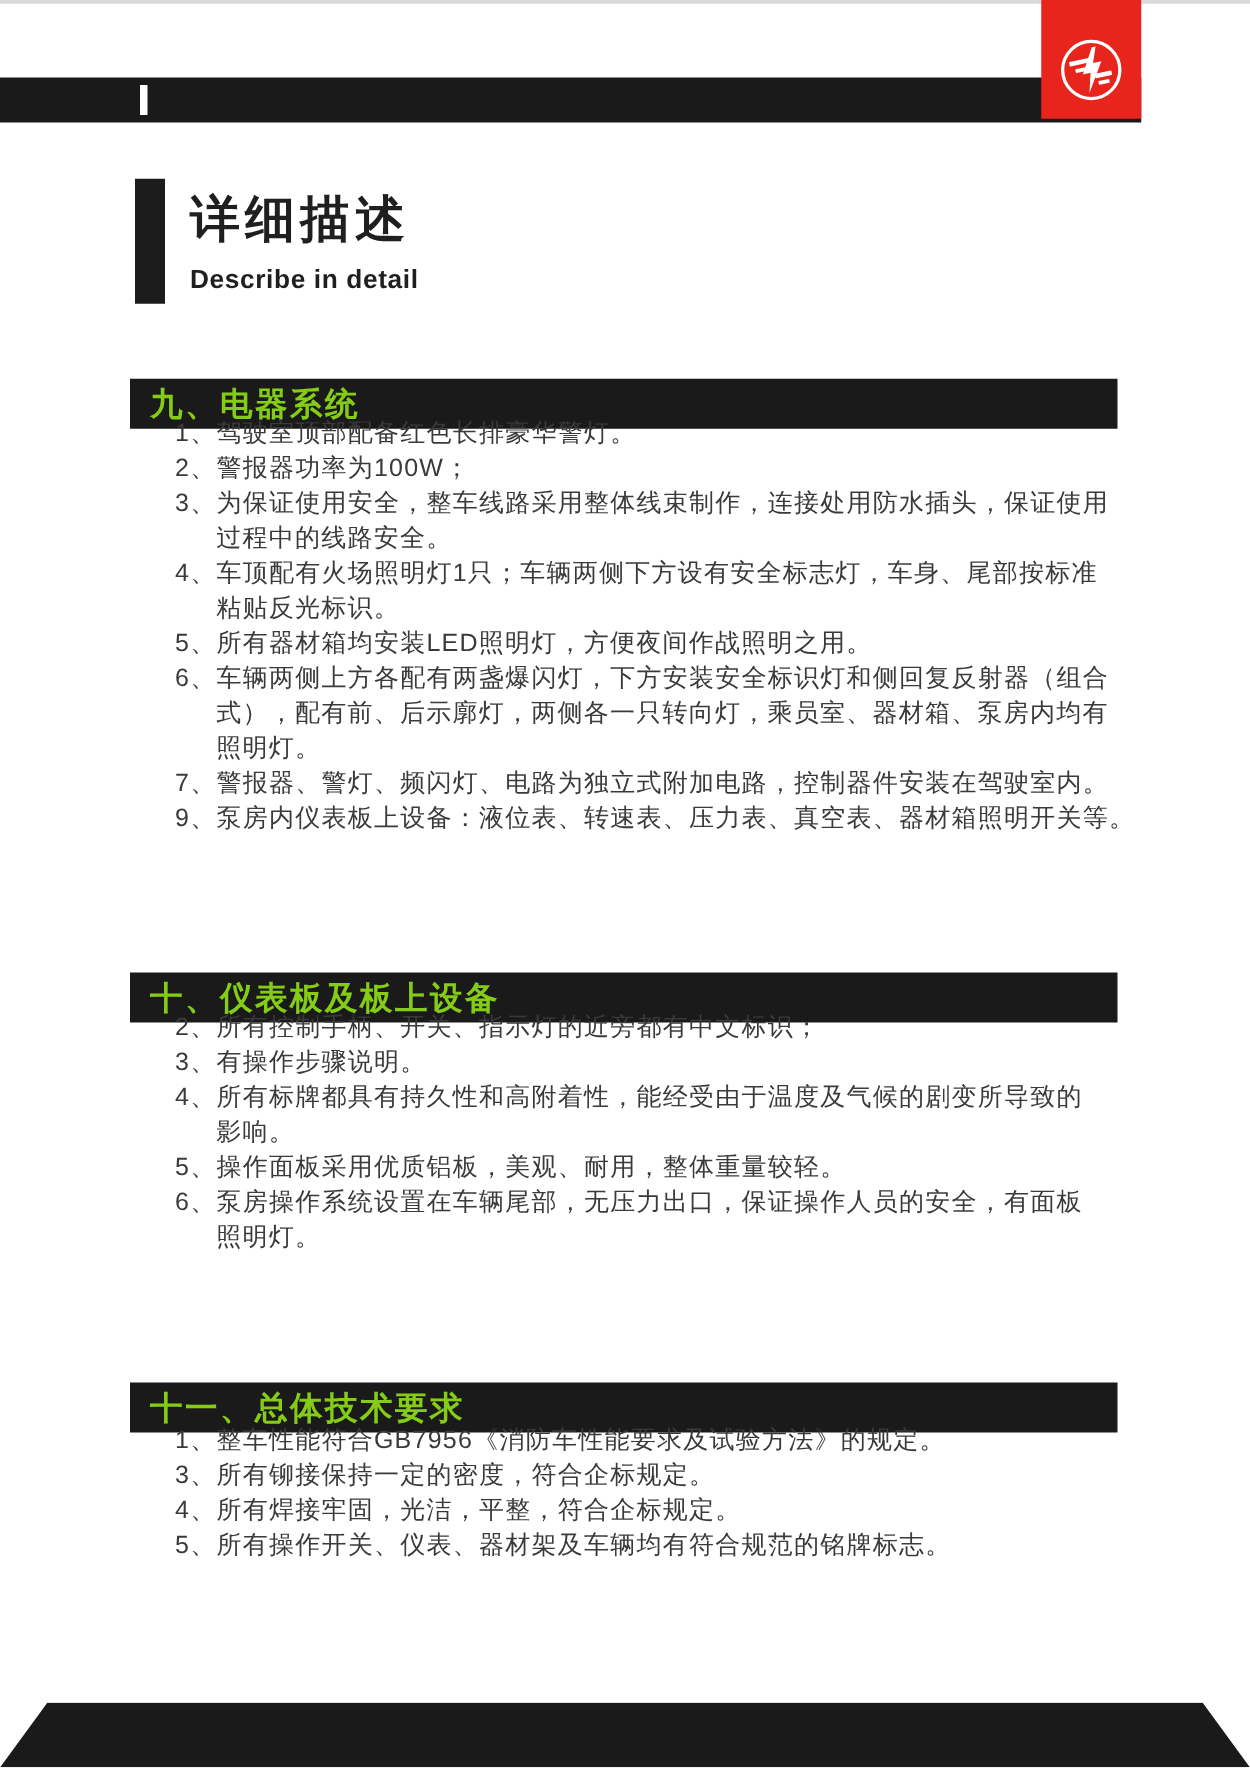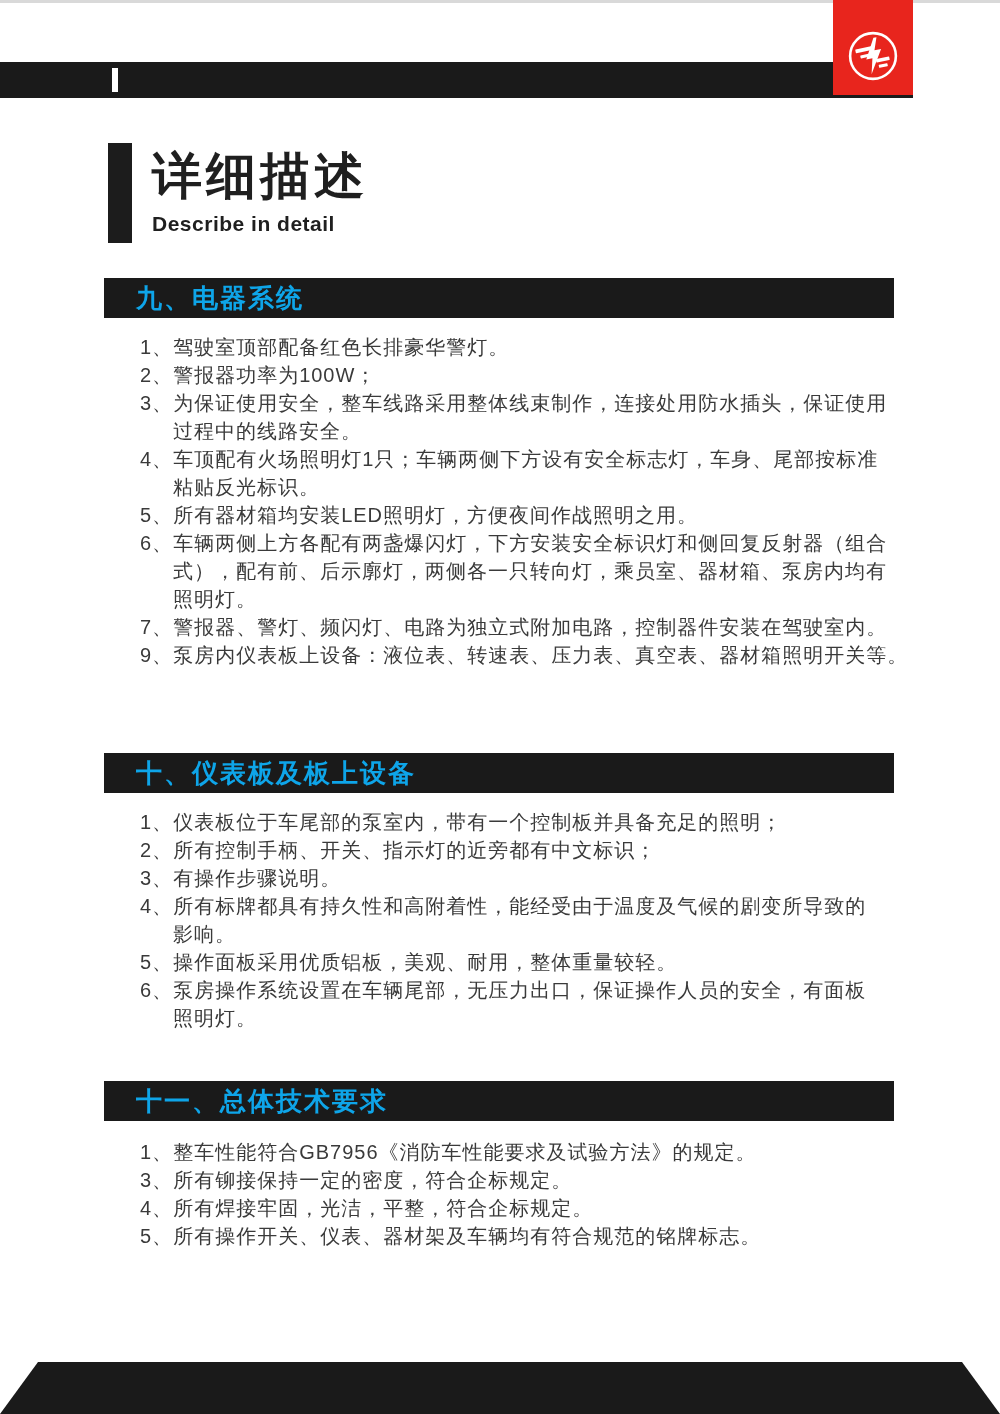--- a/index.html
+++ b/index.html
@@ -45,34 +45,35 @@
   .logo-square svg{margin-bottom:13px;display:block;}
   
   .title-accent{
     position:absolute;left:108px;top:143px;width:24px;height:100px;
     background:#1c1c1c;
   }
   .title-block{
     position:absolute;left:152px;top:148px;
   }
   .page-title{
-    font-size:50px;font-weight:bold;color:#1f1f1f;letter-spacing:4px;
+    font-size:40px;font-weight:bold;color:#1f1f1f;letter-spacing:4px;
     line-height:56px;white-space:nowrap;
   }
   .page-subtitle{
     font-size:21px;font-weight:bold;color:#1f1f1f;letter-spacing:0.5px;
     margin-top:8px;white-space:nowrap;
   }
   
   .sec-header{
     position:absolute;left:104px;width:790px;height:40px;
     background:var(--bar);
-    color:#0ea5e9;font-size:26px;font-weight:bold;letter-spacing:2px;
-    display:flex;align-items:center;padding-left:32px;
+    color:#84cc16;font-size:26px;font-weight:bold;letter-spacing:2px;
+    display:flex;align-items:center;padding-left:16px;
     white-space:nowrap;
+    margin-top:25px;
   }
   #sec9-header{top:278px;}
   #sec10-header{top:753px;}
   #sec11-header{top:1081px;}
   
   .sec-list{
     position:absolute;left:140px;width:772px;
     list-style:none;
     color:var(--txt);
     font-size:20px;line-height:28px;letter-spacing:1px;
@@ -133,21 +134,20 @@
     <li class="item"><span class="num">5、</span><span class="txt">所有器材箱均安装LED照明灯，方便夜间作战照明之用。</span></li>
     <li class="item"><span class="num">6、</span><span class="txt">车辆两侧上方各配有两盏爆闪灯，下方安装安全标识灯和侧回复反射器（组合
 式），配有前、后示廓灯，两侧各一只转向灯，乘员室、器材箱、泵房内均有
 照明灯。</span></li>
     <li class="item"><span class="num">7、</span><span class="txt">警报器、警灯、频闪灯、电路为独立式附加电路，控制器件安装在驾驶室内。</span></li>
     <li class="item"><span class="num">9、</span><span class="txt">泵房内仪表板上设备：液位表、转速表、压力表、真空表、器材箱照明开关等。</span></li>
   </ol>
 
 <div class="sec-header" id="sec10-header">十、仪表板及板上设备</div>
 <ol class="sec-list" id="sec10-list">
-    <li class="item"><span class="num">1、</span><span class="txt">仪表板位于车尾部的泵室内，带有一个控制板并具备充足的照明；</span></li>
     <li class="item"><span class="num">2、</span><span class="txt">所有控制手柄、开关、指示灯的近旁都有中文标识；</span></li>
     <li class="item"><span class="num">3、</span><span class="txt">有操作步骤说明。</span></li>
     <li class="item"><span class="num">4、</span><span class="txt">所有标牌都具有持久性和高附着性，能经受由于温度及气候的剧变所导致的
 影响。</span></li>
     <li class="item"><span class="num">5、</span><span class="txt">操作面板采用优质铝板，美观、耐用，整体重量较轻。</span></li>
     <li class="item"><span class="num">6、</span><span class="txt">泵房操作系统设置在车辆尾部，无压力出口，保证操作人员的安全，有面板
 照明灯。</span></li>
   </ol>
 
 <div class="sec-header" id="sec11-header">十一、总体技术要求</div>

